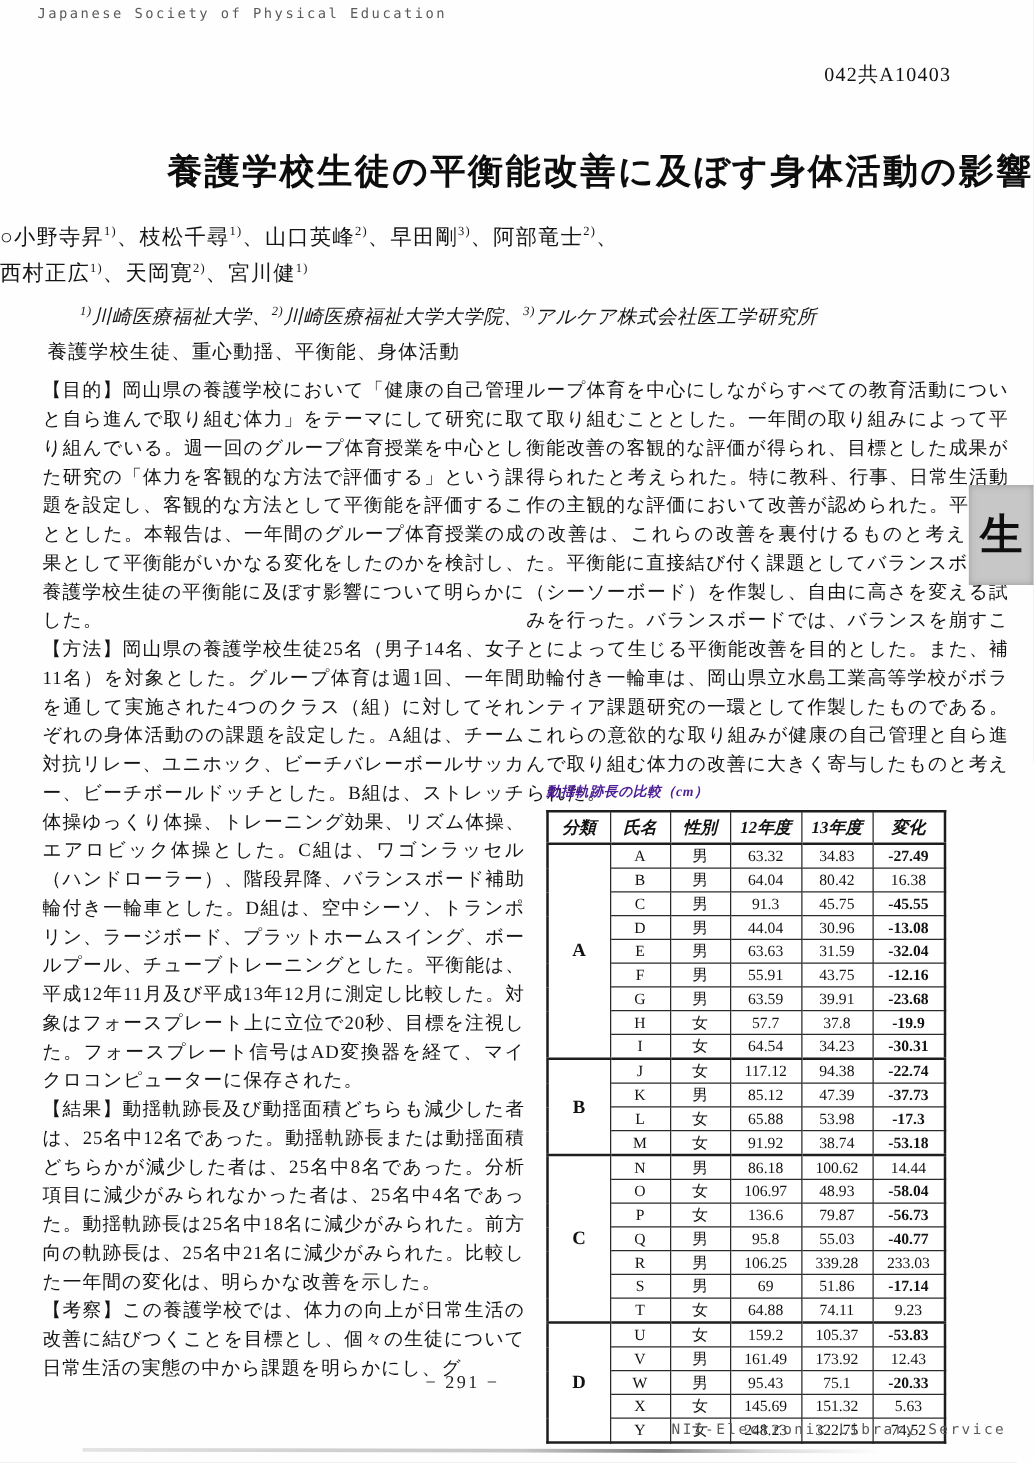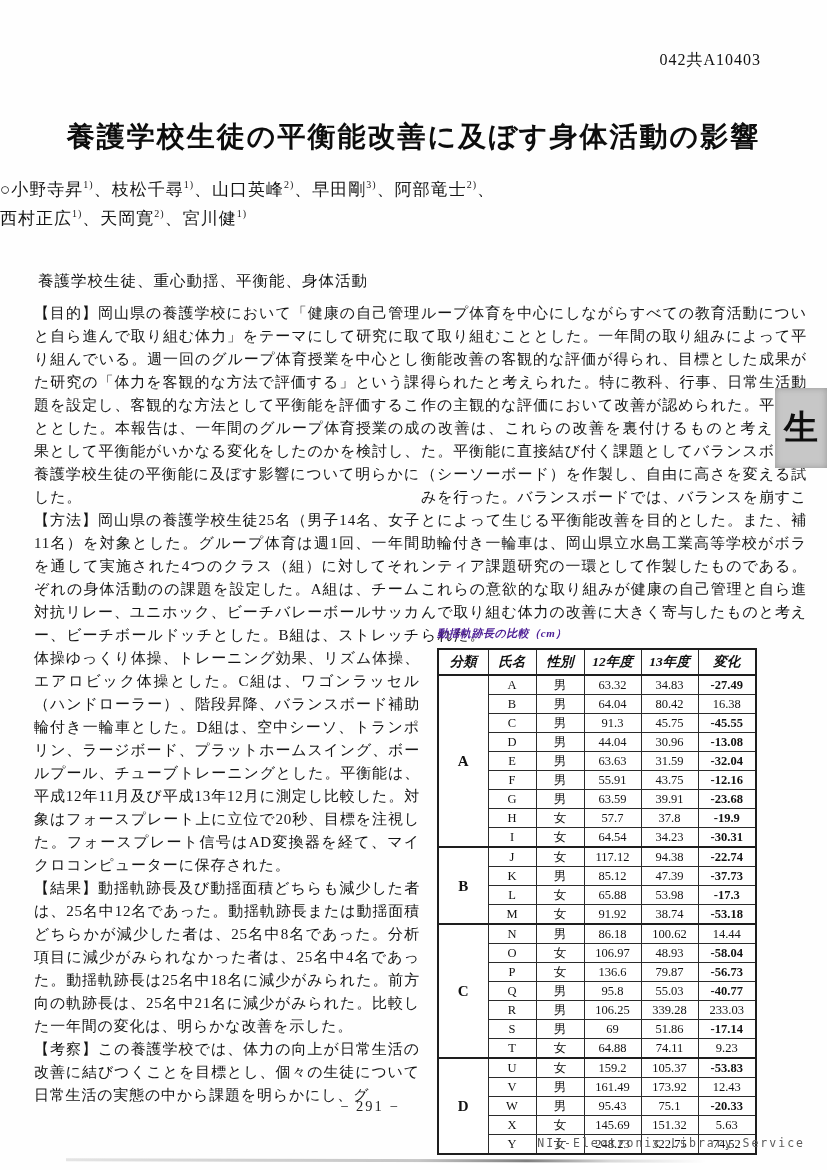--- a/index.html
+++ b/index.html
@@ -6,21 +6,21 @@
   .page{
     position:relative;width:827px;height:1170px;background:#fefefe;
     overflow:hidden;font-family:"Liberation Serif","DejaVu Serif",serif;color:#161616;
   }
   .hdr-left{
     position:absolute;left:30px;top:4px;font-family:"DejaVu Sans Mono","Liberation Mono",monospace;
     font-size:11px;letter-spacing:2px;color:#5a5a5a;
   }
   .doc-code{position:absolute;right:66px;top:50px;font-size:16px;letter-spacing:1px;color:#111;}
   .title{
-    position:absolute;left:0;top:118px;width:100%;text-align:center;
+    position:absolute;left:0;top:118px;width:100%;text-align:right;
     font-family:"Liberation Sans","DejaVu Sans",sans-serif;font-weight:bold;
     font-size:28px;letter-spacing:2px;color:#0d0d0d;
   }
   .authors{position:absolute;left:0;width:100%;text-align:left;font-size:17px;letter-spacing:1px;color:#151515;}
   .authors-1{top:178px;}
   .authors-2{top:207px;}
   sup{font-size:10px;vertical-align:super;line-height:0;}
   .affil{position:absolute;left:64px;top:243px;font-size:15.5px;font-style:italic;letter-spacing:0.5px;color:#151515;}
   .keywords{position:absolute;left:38px;top:271px;font-size:15.5px;letter-spacing:1px;color:#151515;text-align:center;}
   .col{
@@ -60,27 +60,29 @@
   .scan-smudge{
     position:absolute;left:66px;top:1159px;width:640px;height:3px;transform:rotate(0.12deg);
     background:linear-gradient(to right,rgba(0,0,0,.10),rgba(0,0,0,.18) 30%,rgba(0,0,0,.22) 55%,rgba(0,0,0,.5) 72%,rgba(0,0,0,.15) 85%,rgba(0,0,0,0));
   }
 </style>
 </head>
 <body>
 
 <div class="page">
 
+  <div class="hdr-left">Japanese Society of Physical Education</div>
   <div class="doc-code">042共A10403</div>
 
   <div class="title">養護学校生徒の平衡能改善に及ぼす身体活動の影響</div>
 
   <div class="authors authors-1">○小野寺昇<sup>1)</sup>、枝松千尋<sup>1)</sup>、山口英峰<sup>2)</sup>、早田剛<sup>3)</sup>、阿部竜士<sup>2)</sup>、</div>
   <div class="authors authors-2">西村正広<sup>1)</sup>、天岡寛<sup>2)</sup>、宮川健<sup>1)</sup></div>
 
+  <div class="affil"><sup>1)</sup>川崎医療福祉大学、<sup>2)</sup>川崎医療福祉大学大学院、<sup>3)</sup>アルケア株式会社医工学研究所</div>
   <div class="keywords">養護学校生徒、重心動揺、平衡能、身体活動</div>
 
   <div class="col col-left">
       <p>【目的】岡山県の養護学校において「健康の自己管理と自ら進んで取り組む体力」をテーマにして研究に取り組んでいる。週一回のグループ体育授業を中心とした研究の「体力を客観的な方法で評価する」という課題を設定し、客観的な方法として平衡能を評価することとした。本報告は、一年間のグループ体育授業の成果として平衡能がいかなる変化をしたのかを検討し、養護学校生徒の平衡能に及ぼす影響について明らかにした。</p>
       <p>【方法】岡山県の養護学校生徒25名（男子14名、女子11名）を対象とした。グループ体育は週1回、一年間を通して実施された4つのクラス（組）に対してそれぞれの身体活動のの課題を設定した。A組は、チーム対抗リレー、ユニホック、ビーチバレーボールサッカー、ビーチボールドッチとした。B組は、ストレッチ体操ゆっくり体操、トレーニング効果、リズム体操、エアロビック体操とした。C組は、ワゴンラッセル（ハンドローラー）、階段昇降、バランスボード補助輪付き一輪車とした。D組は、空中シーソ、トランポリン、ラージボード、プラットホームスイング、ボールプール、チューブトレーニングとした。平衡能は、平成12年11月及び平成13年12月に測定し比較した。対象はフォースプレート上に立位で20秒、目標を注視した。フォースプレート信号はAD変換器を経て、マイクロコンピューターに保存された。</p>
       <p>【結果】動揺軌跡長及び動揺面積どちらも減少した者は、25名中12名であった。動揺軌跡長または動揺面積どちらかが減少した者は、25名中8名であった。分析項目に減少がみられなかった者は、25名中4名であった。動揺軌跡長は25名中18名に減少がみられた。前方向の軌跡長は、25名中21名に減少がみられた。比較した一年間の変化は、明らかな改善を示した。</p>
       <p>【考察】この養護学校では、体力の向上が日常生活の改善に結びつくことを目標とし、個々の生徒について日常生活の実態の中から課題を明らかにし、グ</p>
     </div>
 
   <div class="col col-right">

